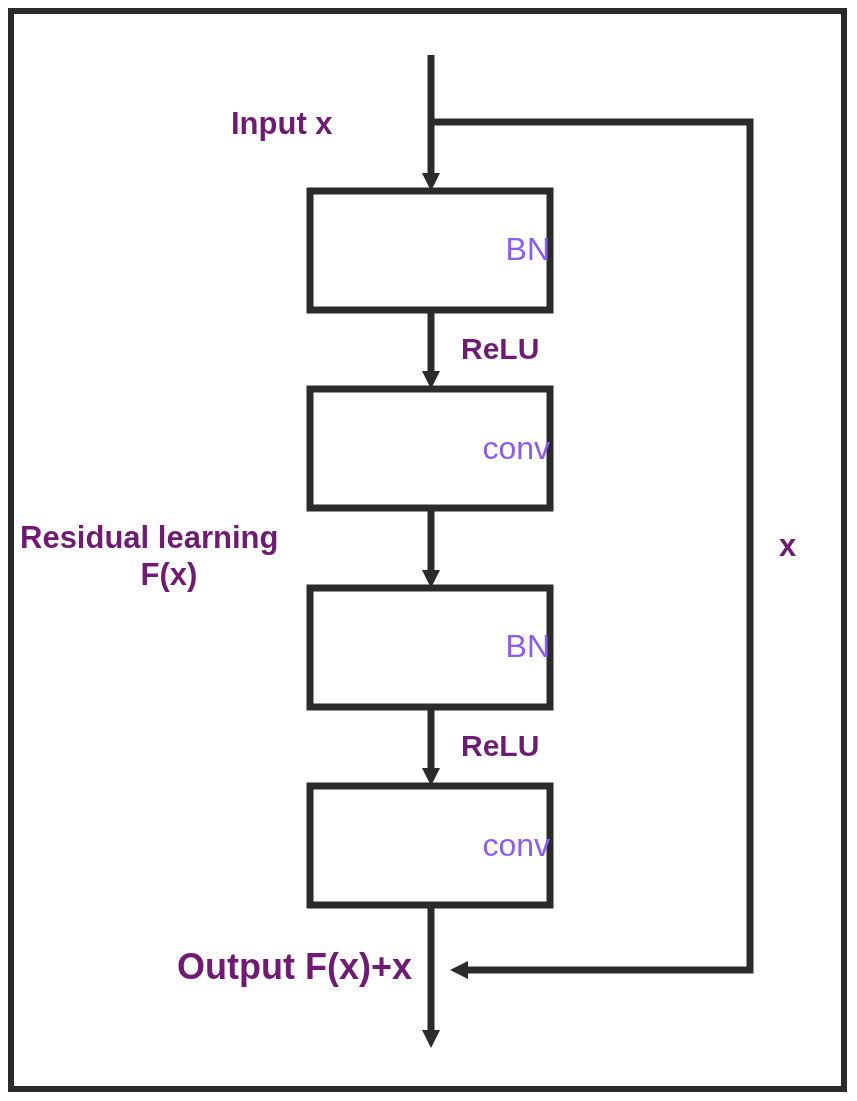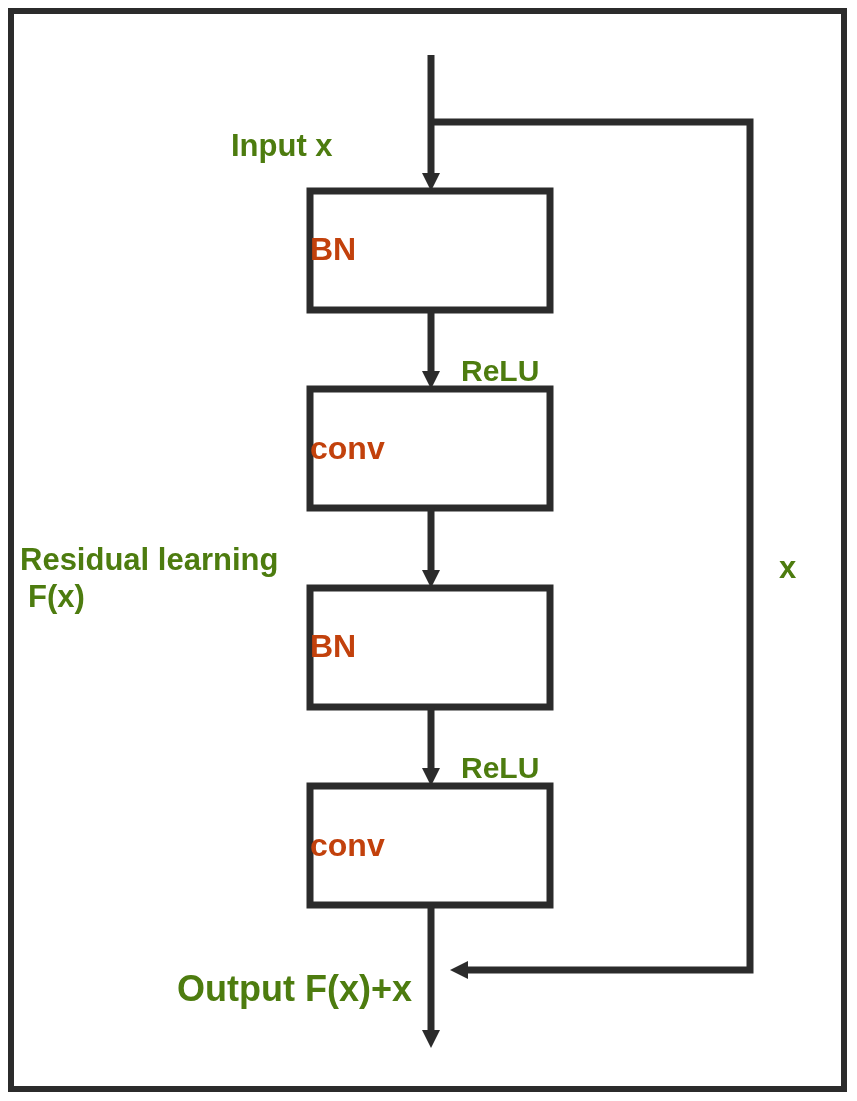--- a/index.html
+++ b/index.html
@@ -17,41 +17,40 @@
     background: #ffffff;
     overflow: hidden;
   }
   #figure svg {
     position: absolute;
     top: 0;
     left: 0;
   }
   .fig-label {
     position: absolute;
-    color: #4d7c0f;
+    color: #701a75;
     font-family: "Liberation Sans", sans-serif;
     font-weight: bold;
     white-space: nowrap;
     line-height: 1.0;
-    margin-top: 22px;
   }
   .box-label {
     position: absolute;
-    color: #c2410c;
+    color: #8b5cf6;
     font-family: "Liberation Sans", sans-serif;
-    font-weight: bold;
+    font-weight: normal;
     white-space: nowrap;
-    text-align: left;
+    text-align: right;
     line-height: 1.0;
   }
   .lbl-input      { left: 231px; top: 108px;  font-size: 31px; }
   .lbl-relu1      { left: 461px; top: 334px;  font-size: 30px; }
   .lbl-relu2      { left: 461px; top: 731px;  font-size: 30px; }
   .lbl-residual   { left: 20px;  top: 522px;  font-size: 31px; }
-  .lbl-residual-2 { left: 28px;  top: 559px;  font-size: 31px; width: 282px; }
+  .lbl-residual-2 { left: 28px;  top: 559px;  font-size: 31px; width: 282px; text-align: center; }
   .lbl-x          { left: 779px; top: 530px;  font-size: 31px; }
   .lbl-output     { left: 177px; top: 949px;  font-size: 36px; }
   .bx-bn1   { left: 310px; top: 233px; width: 240px; font-size: 32px; }
   .bx-conv1 { left: 310px; top: 432px; width: 240px; font-size: 32px; }
   .bx-bn2   { left: 310px; top: 630px; width: 240px; font-size: 32px; }
   .bx-conv2 { left: 310px; top: 829px; width: 240px; font-size: 32px; }
 </style>
 </head>
 <body>
 

